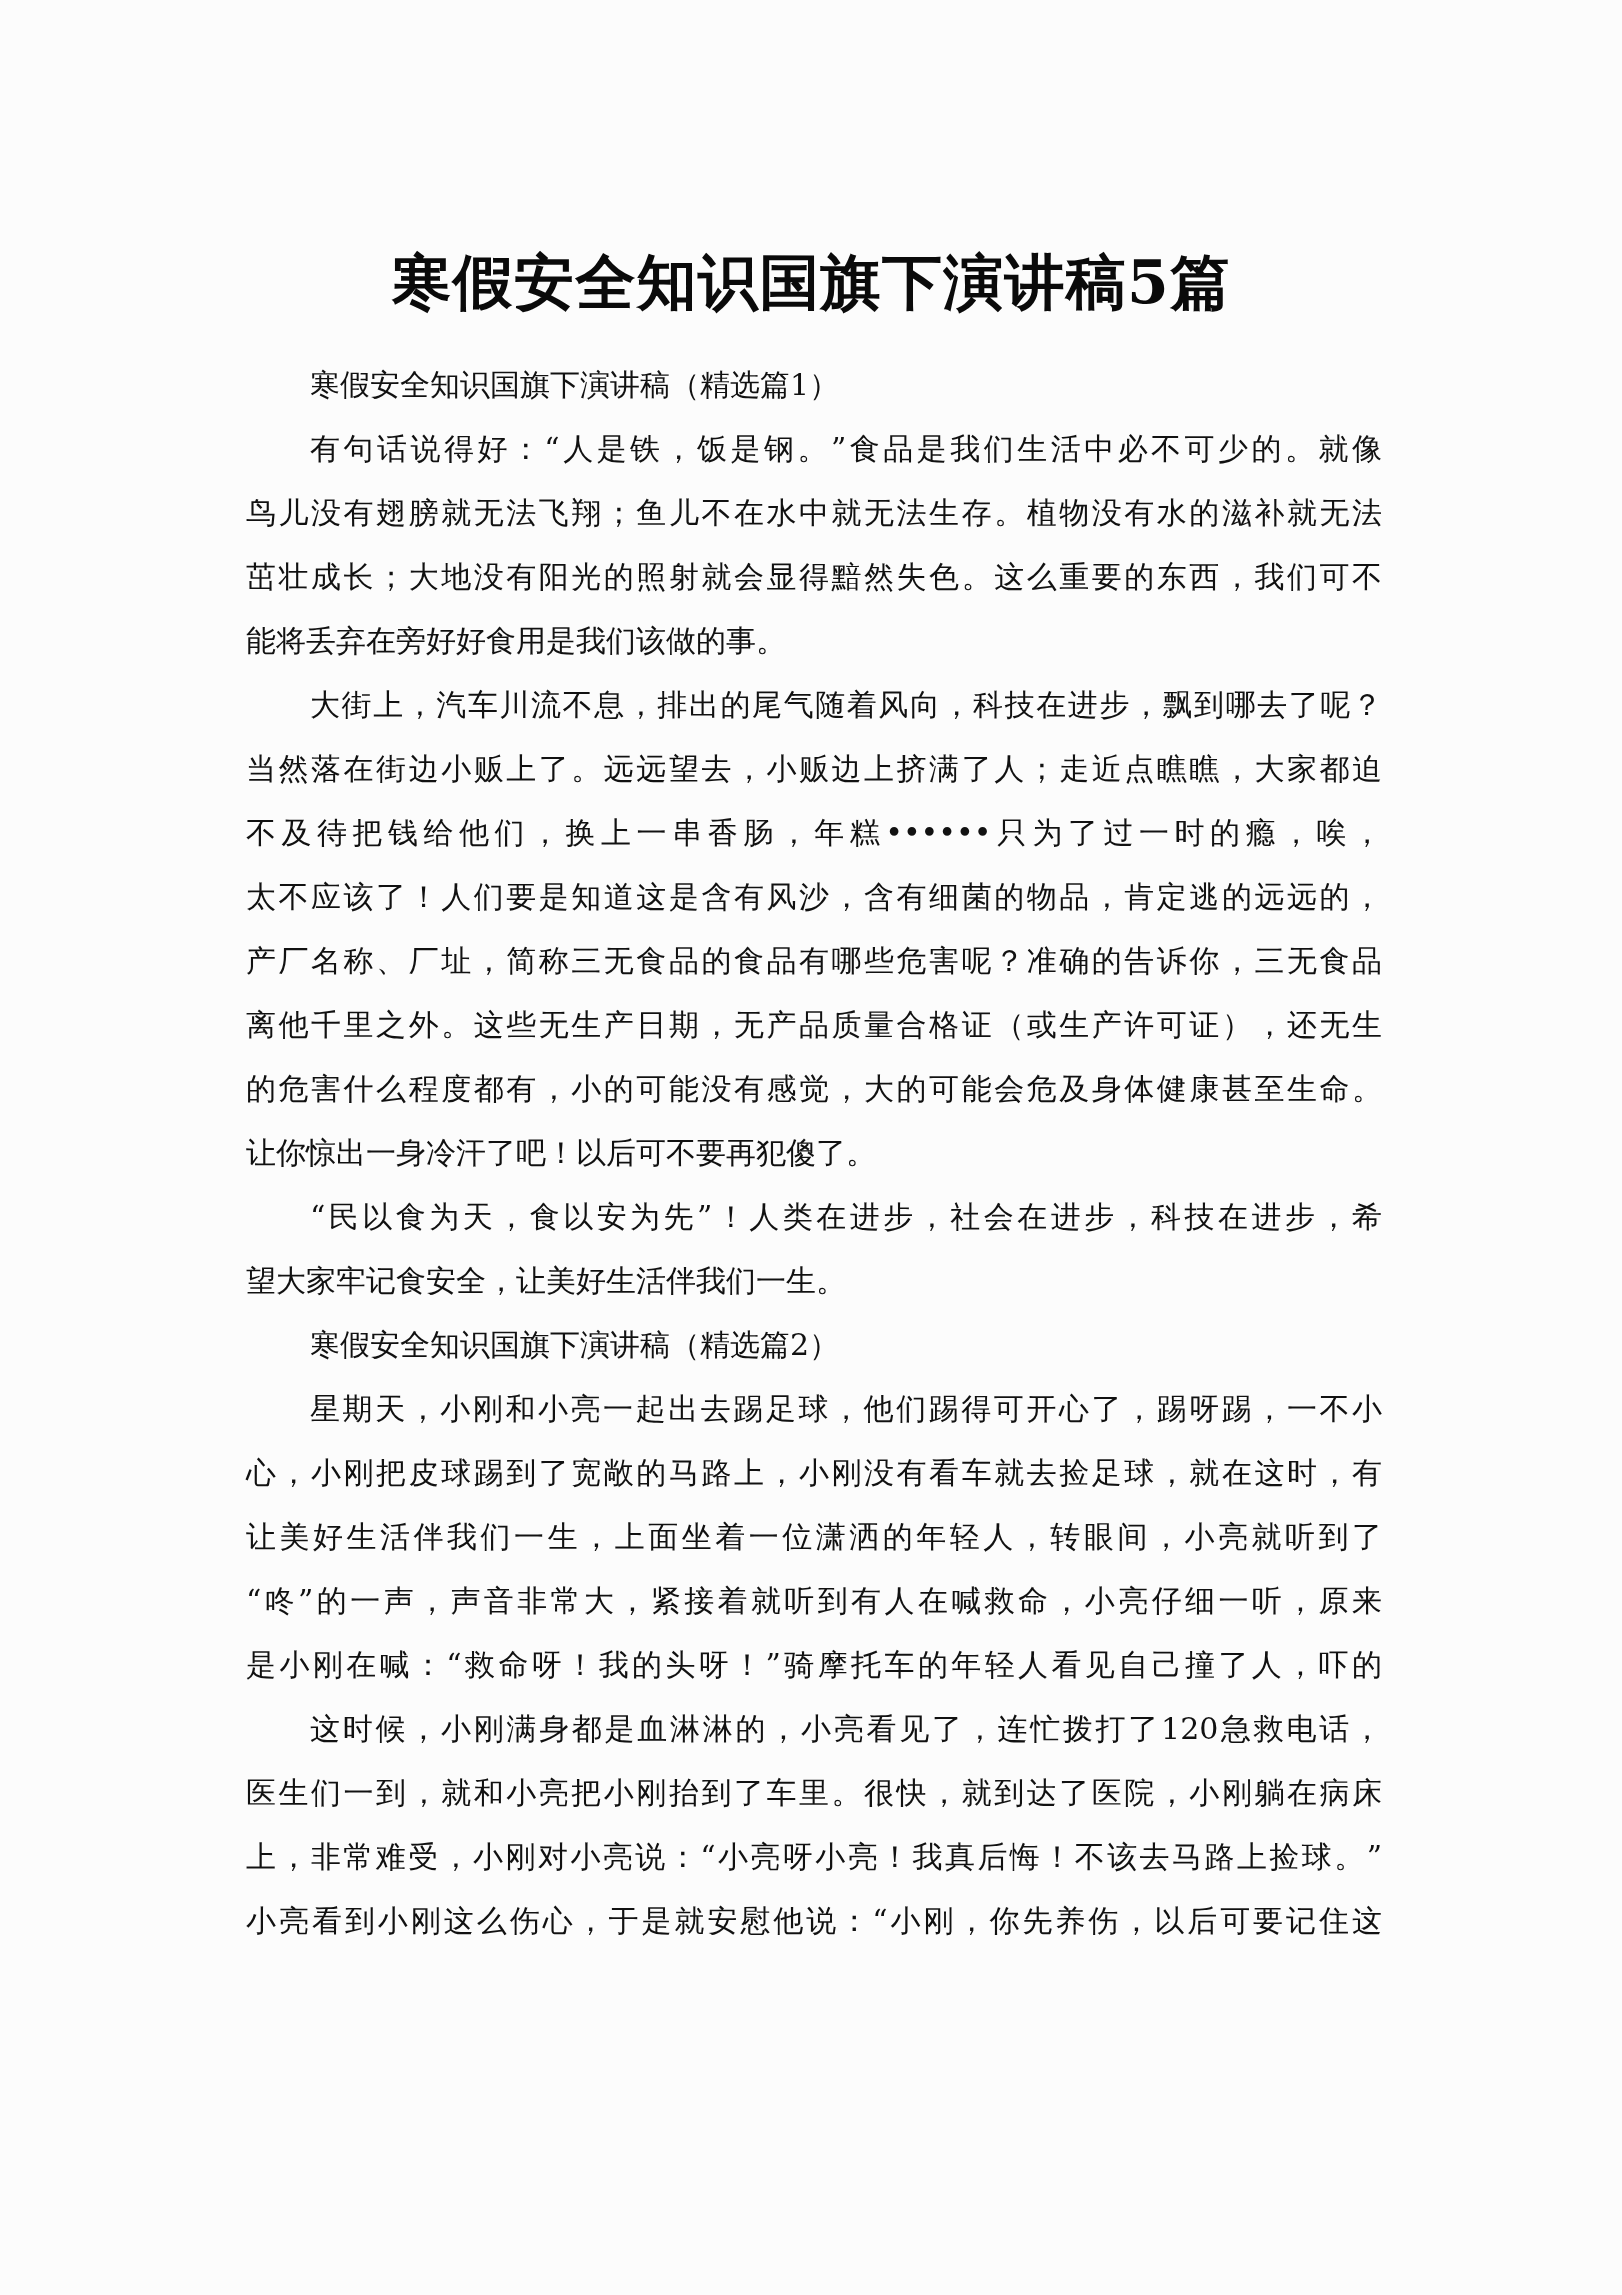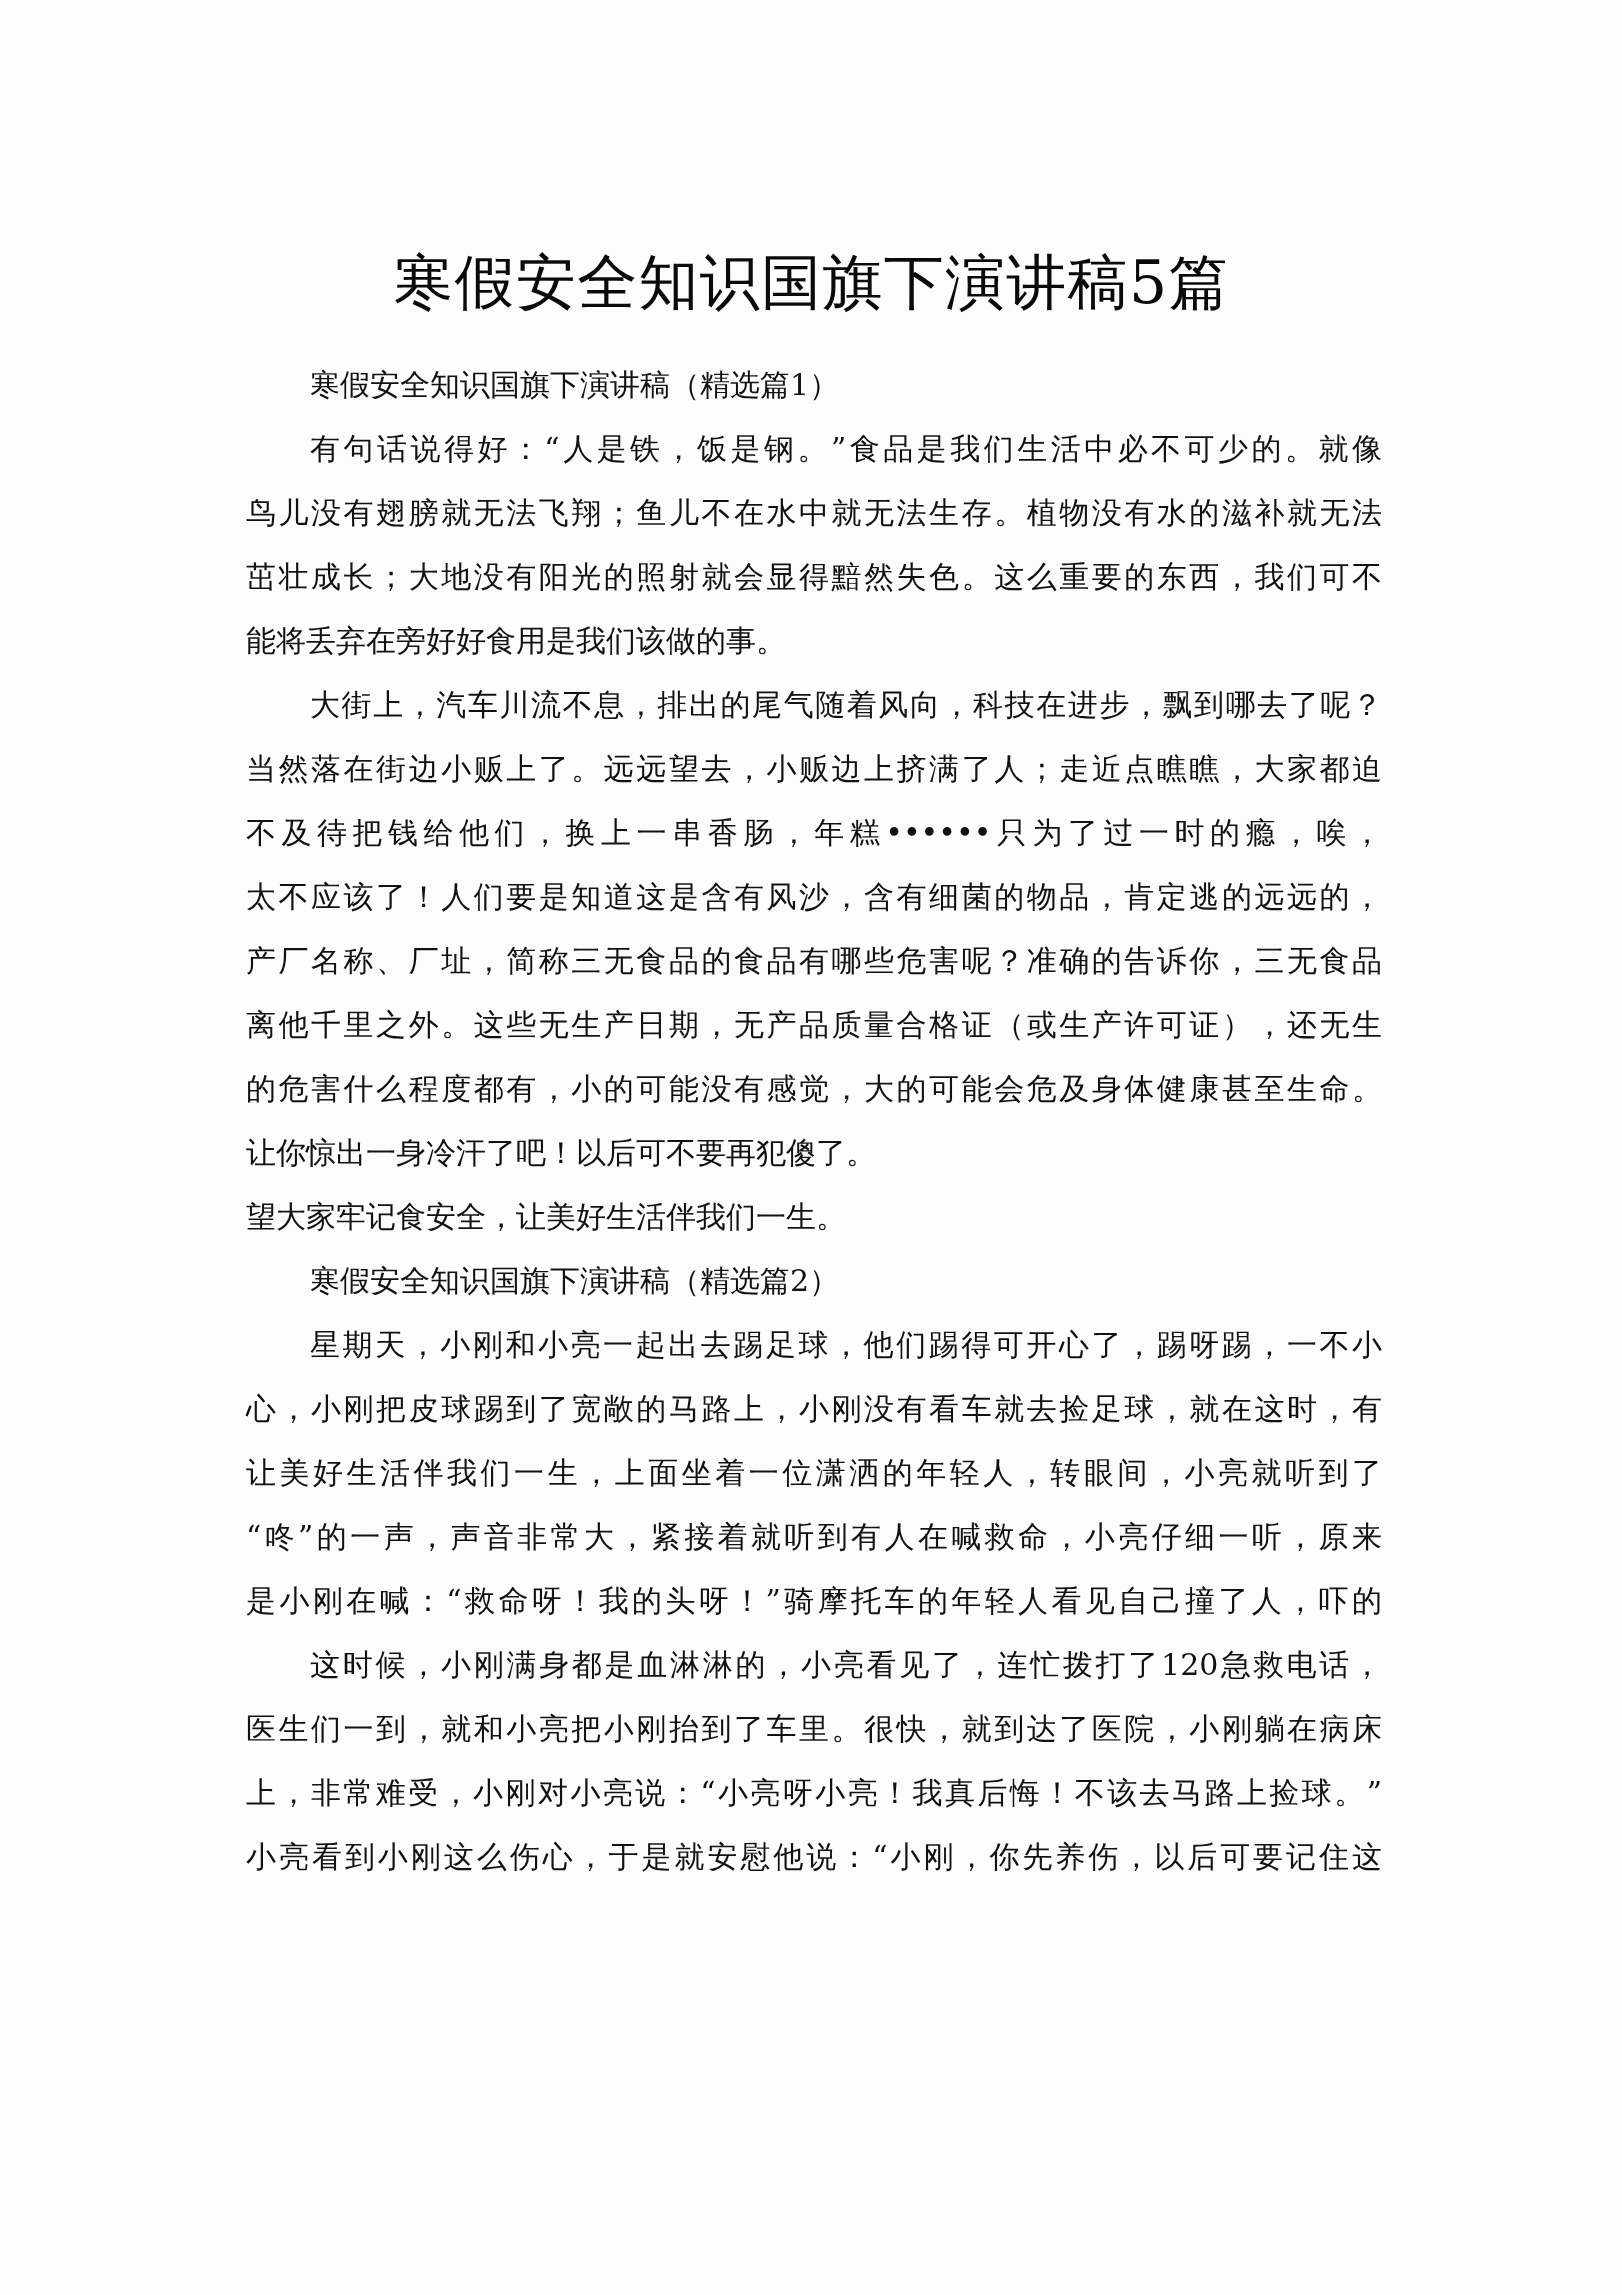--- a/index.html
+++ b/index.html
@@ -25,21 +25,21 @@
     }
     .title {
       position: absolute;
       left: 0;
       width: 1623px;
       top: 196px;
       height: 92px;
       text-align: center;
       font-size: 60px;
       line-height: 92px;
-      font-weight: normal;
+      font-weight: bold;
       letter-spacing: 1.3px;
       color: #0a0a0a;
     }
     .body-text {
       position: absolute;
       left: 246px;
       top: 353px;
       width: 1136px;
     }
     .line {
@@ -74,20 +74,21 @@
     <div class="line">茁壮成长；大地没有阳光的照射就会显得黯然失色。这么重要的东西，我们可不</div>
     <div class="line last">能将丢弃在旁好好食用是我们该做的事。</div>
     <div class="line indent">大街上，汽车川流不息，排出的尾气随着风向，科技在进步，飘到哪去了呢？</div>
     <div class="line">当然落在街边小贩上了。远远望去，小贩边上挤满了人；走近点瞧瞧，大家都迫</div>
     <div class="line">不及待把钱给他们，换上一串香肠，年糕••••••只为了过一时的瘾，唉，</div>
     <div class="line">太不应该了！人们要是知道这是含有风沙，含有细菌的物品，肯定逃的远远的，</div>
     <div class="line">产厂名称、厂址，简称三无食品的食品有哪些危害呢？准确的告诉你，三无食品</div>
     <div class="line">离他千里之外。这些无生产日期，无产品质量合格证（或生产许可证），还无生</div>
     <div class="line">的危害什么程度都有，小的可能没有感觉，大的可能会危及身体健康甚至生命。</div>
     <div class="line last">让你惊出一身冷汗了吧！以后可不要再犯傻了。</div>
+    <div class="line indent">“民以食为天，食以安为先”！人类在进步，社会在进步，科技在进步，希</div>
     <div class="line last">望大家牢记食安全，让美好生活伴我们一生。</div>
     <div class="line indent heading">寒假安全知识国旗下演讲稿（精选篇2）</div>
     <div class="line indent">星期天，小刚和小亮一起出去踢足球，他们踢得可开心了，踢呀踢，一不小</div>
     <div class="line">心，小刚把皮球踢到了宽敞的马路上，小刚没有看车就去捡足球，就在这时，有</div>
     <div class="line">让美好生活伴我们一生，上面坐着一位潇洒的年轻人，转眼间，小亮就听到了</div>
     <div class="line">“咚”的一声，声音非常大，紧接着就听到有人在喊救命，小亮仔细一听，原来</div>
     <div class="line">是小刚在喊：“救命呀！我的头呀！”骑摩托车的年轻人看见自己撞了人，吓的</div>
     <div class="line indent">这时候，小刚满身都是血淋淋的，小亮看见了，连忙拨打了120急救电话，</div>
     <div class="line">医生们一到，就和小亮把小刚抬到了车里。很快，就到达了医院，小刚躺在病床</div>
     <div class="line">上，非常难受，小刚对小亮说：“小亮呀小亮！我真后悔！不该去马路上捡球。”</div>

